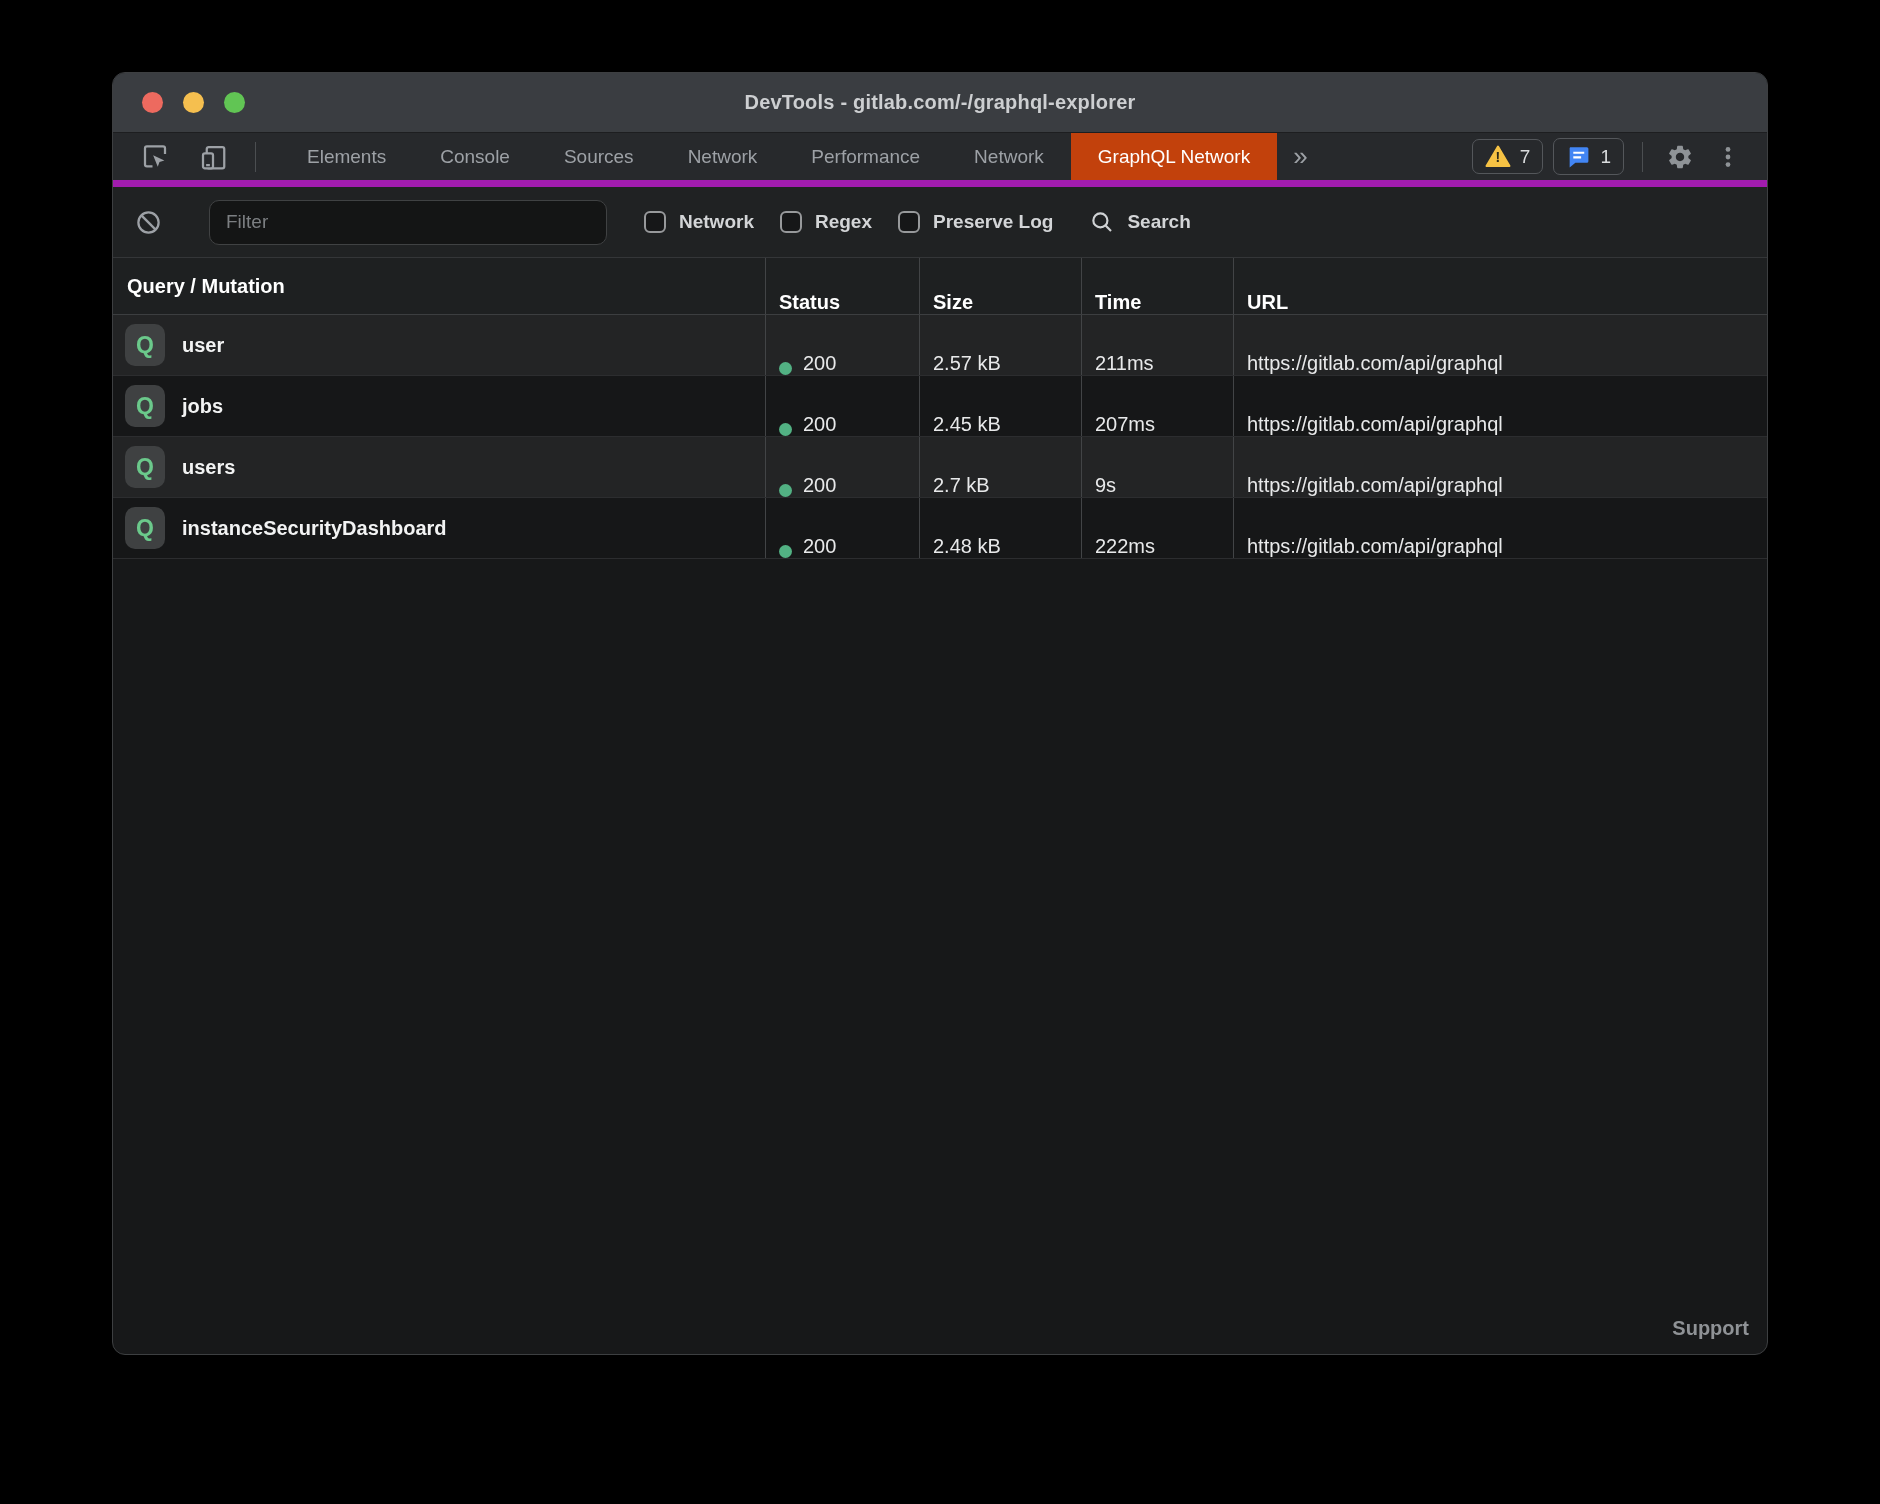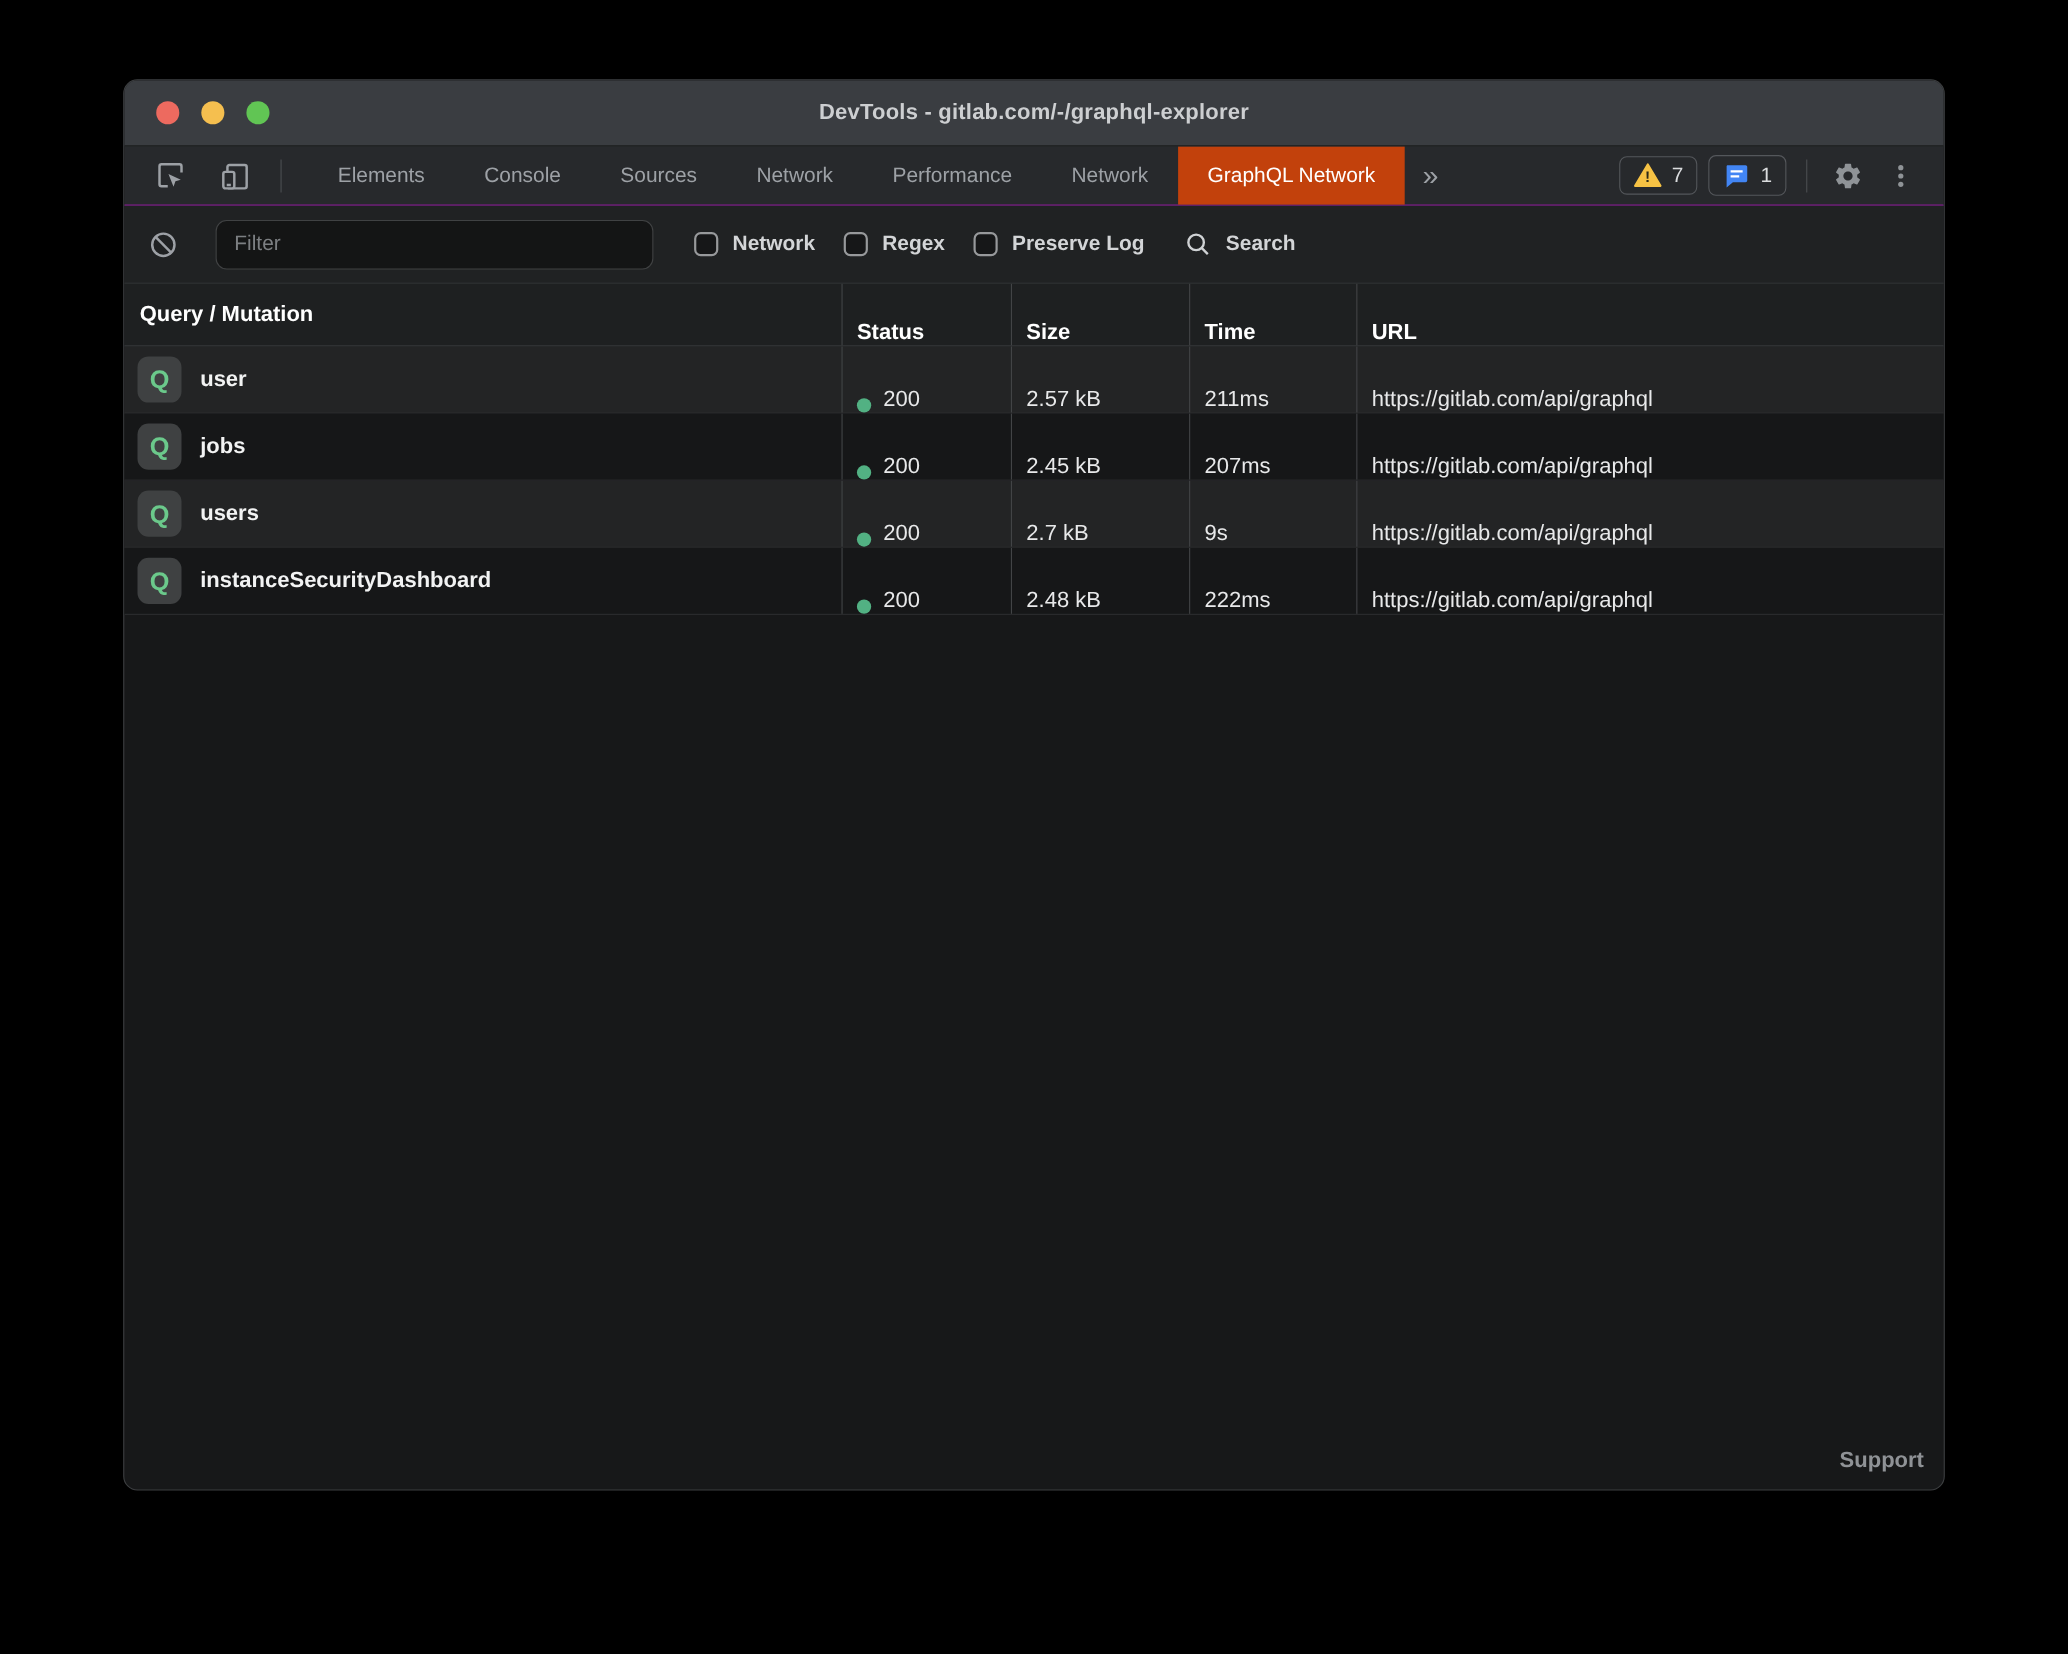--- a/index.html
+++ b/index.html
@@ -15,21 +15,21 @@
     display: flex; align-items: center; position: relative;
   }
   .traffic { display: flex; gap: 20px; margin-left: 29px; }
   .traffic span { width: 21px; height: 21px; border-radius: 50%; display: block; }
   .titlebar-title {
     position: absolute; left: 0; right: 0; text-align: center;
     color: #cdcfd1; font-size: 20px; font-weight: 700; letter-spacing: .2px;
   }
   
   .tabbar {
-    height: 54px; flex: 0 0 54px; background: #27292c; border-bottom: 1px solid #a21caf;
+    height: 54px; flex: 0 0 54px; background: #27292c; border-bottom: 7px solid #a21caf;
     display: flex; align-items: stretch;
   }
   .tb-icons { display: flex; align-items: center; gap: 26px; padding: 0 24px 0 26px; }
   .tb-sep { width: 1px; height: 30px; background: #4b4e51; align-self: center; }
   .tab {
     display: flex; align-items: center; padding: 0 27px; color: #9da1a6;
     font-size: 19px; cursor: default; white-space: nowrap;
   }
   .tab.active { background: #c2410c; color: #fff; font-weight: 500; }
   .tab-overflow { display: flex; align-items: center; padding: 0 16px; color: #9da1a6; font-size: 26px; }
@@ -39,21 +39,21 @@
     border-radius: 7px; padding: 5px 12px; color: #dadcde; font-size: 19px;
   }
   .tbr-sep { width: 1px; height: 30px; background: #4b4e51; margin: 0 8px; }
   .icon-btn { display: flex; align-items: center; justify-content: center; width: 38px; height: 38px; }
   
   .filterbar {
     height: 71px; flex: 0 0 71px; background: #202223; border-bottom: 1px solid #343638;
     display: flex; align-items: center; padding-left: 16px;
   }
   .filter-input {
-    margin-left: 29px; width: 398px; height: 45px; background: #141515;
+    margin-left: 42px; width: 398px; height: 45px; background: #141515;
     border: 1px solid #404243; border-radius: 10px; color: #e8e9ea;
     font-size: 19px; padding: 0 16px; outline: none; font-family: inherit;
   }
   .filter-input::placeholder { color: #7c7f82; }
   .cb-group { display: flex; align-items: center; gap: 13px; margin-left: 37px; }
   .cb-group.tight { margin-left: 26px; }
   .checkbox {
     width: 22px; height: 22px; border: 2px solid #97999b; border-radius: 6px; background: #161718;
   }
   .cb-label { color: #d3d5d7; font-size: 19px; font-weight: 700; }

